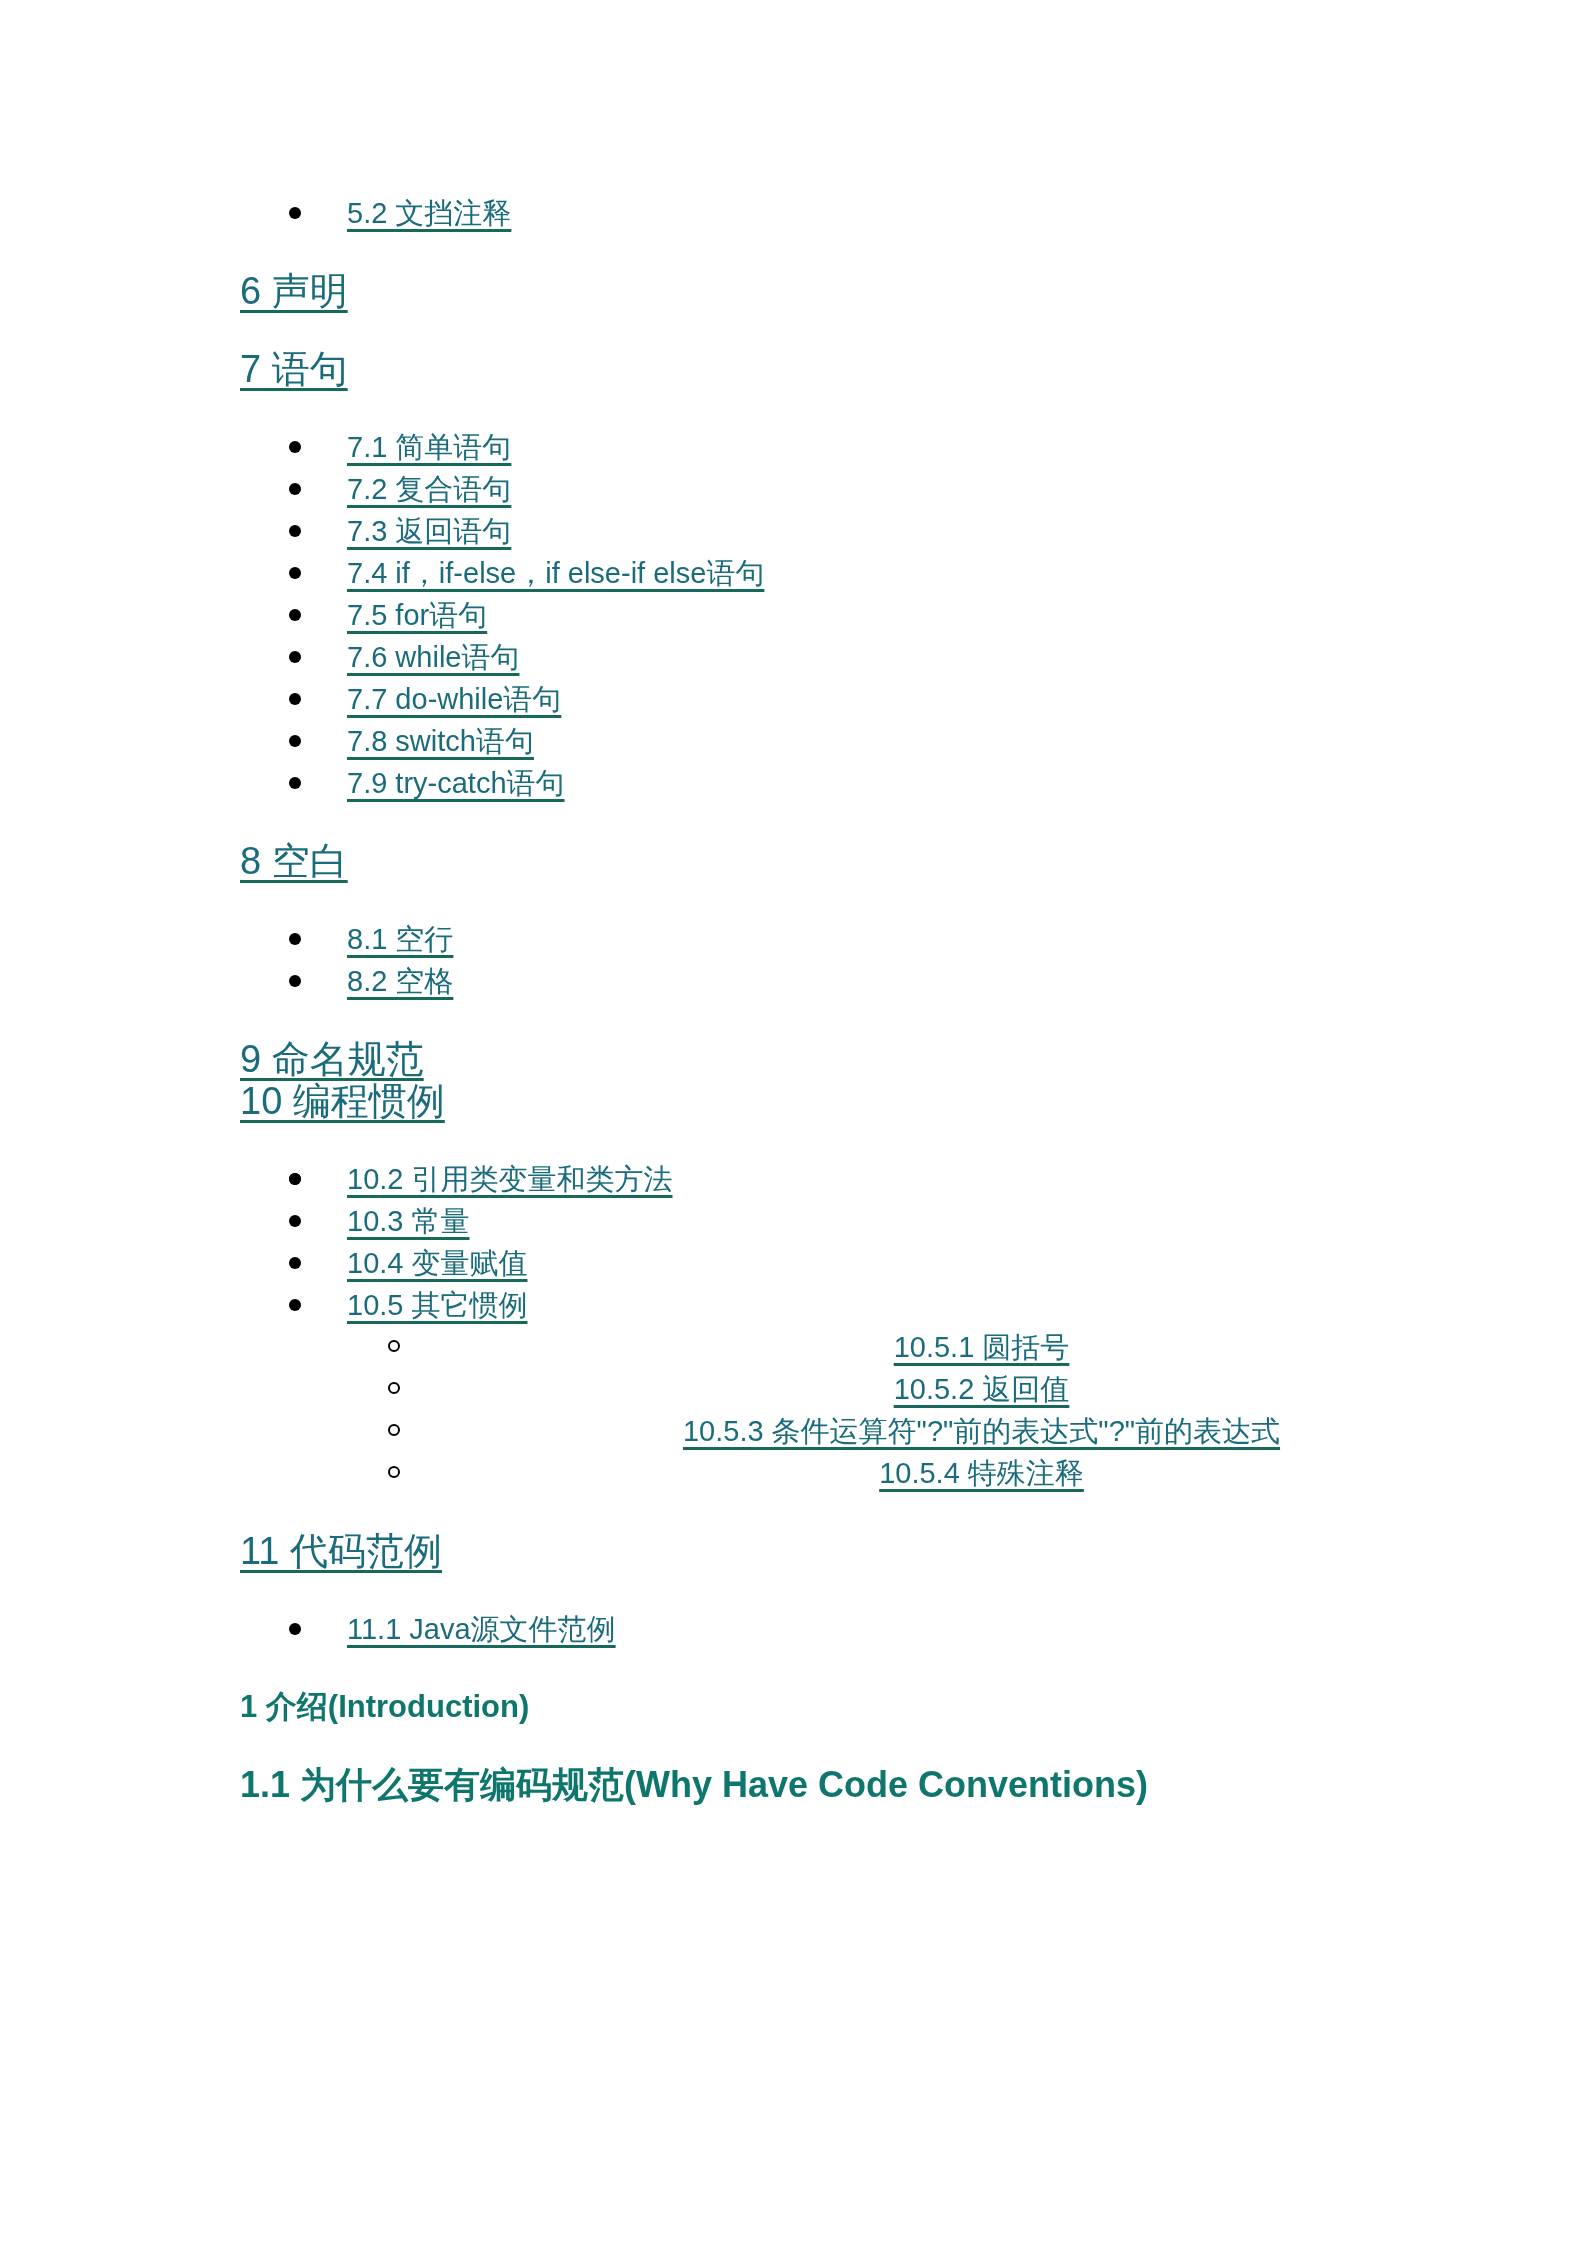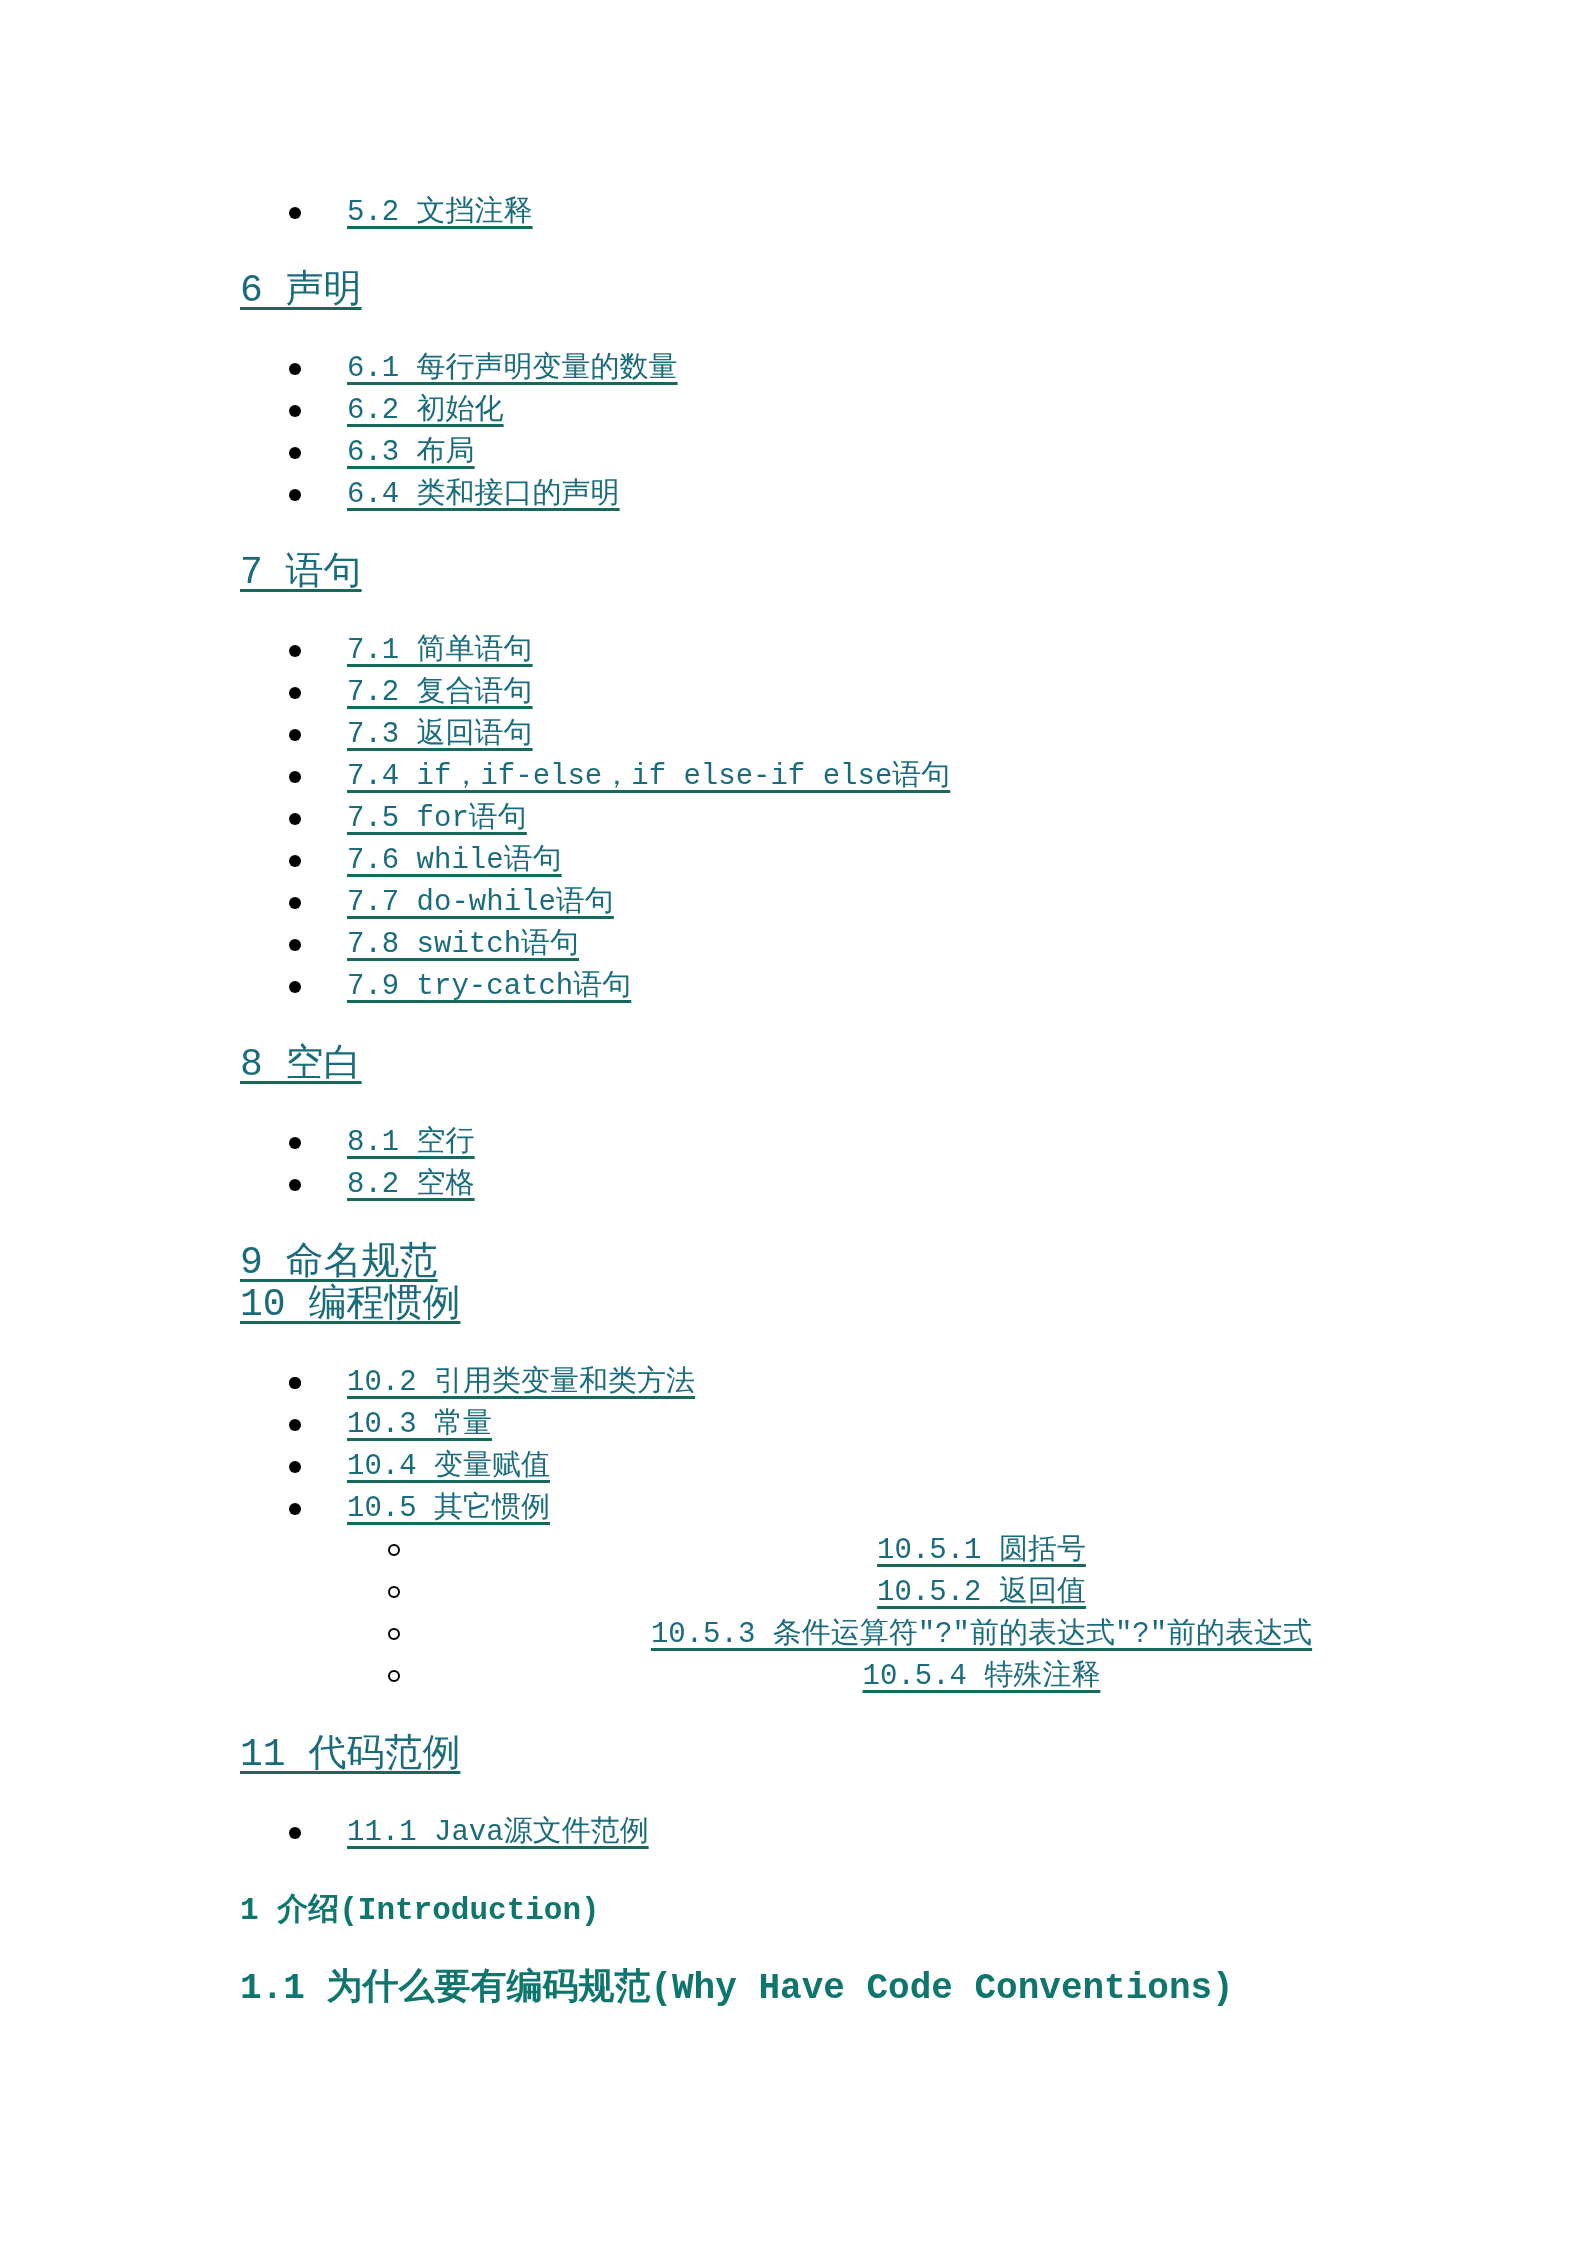--- a/index.html
+++ b/index.html
@@ -1,21 +1,21 @@
 <!DOCTYPE html>
 <html><head>
 <meta charset="utf-8">
 <style>
   html,body{margin:0;padding:0;background:#ffffff;}
   .page{
     position:relative;
     width:1587px;
     height:2172px;
     background:#ffffff;
-    font-family:Liberation Mono, monospace;
+    font-family:Liberation Sans, sans-serif;
     overflow:hidden;
   }
   .toc{
     position:absolute;
     left:240px; top:0; right:60px;
     padding-top:156px;
   }
   .block{margin:36px 0;}
   
   .toclink{
@@ -51,28 +51,20 @@
 
 <div class="page" style="--link-color: #1A6C7C; --underline-color: #17695B; background: rgb(255, 255, 255);">
   <div class="toc">
       <div class="block">
         <ul class="toc-list">
           <li class="lvl1"><span class="dot"></span><a class="toclink">5.2 文挡注释</a></li>
         </ul>
       </div>
       <div class="block">
         <div class="h-link"><a class="toclink">6 声明</a></div>
-      </div>
-      <div class="block">
-        <ul class="toc-list">
-          <li class="lvl1"><span class="dot"></span><a class="toclink">6.1 每行声明变量的数量</a></li>
-          <li class="lvl1"><span class="dot"></span><a class="toclink">6.2 初始化</a></li>
-          <li class="lvl1"><span class="dot"></span><a class="toclink">6.3 布局</a></li>
-          <li class="lvl1"><span class="dot"></span><a class="toclink">6.4 类和接口的声明</a></li>
-        </ul>
       </div>
       <div class="block">
         <div class="h-link"><a class="toclink">7 语句</a></div>
       </div>
       <div class="block">
         <ul class="toc-list">
           <li class="lvl1"><span class="dot"></span><a class="toclink">7.1 简单语句</a></li>
           <li class="lvl1"><span class="dot"></span><a class="toclink">7.2 复合语句</a></li>
           <li class="lvl1"><span class="dot"></span><a class="toclink">7.3 返回语句</a></li>
           <li class="lvl1"><span class="dot"></span><a class="toclink">7.4 if，if-else，if else-if else语句</a></li>

